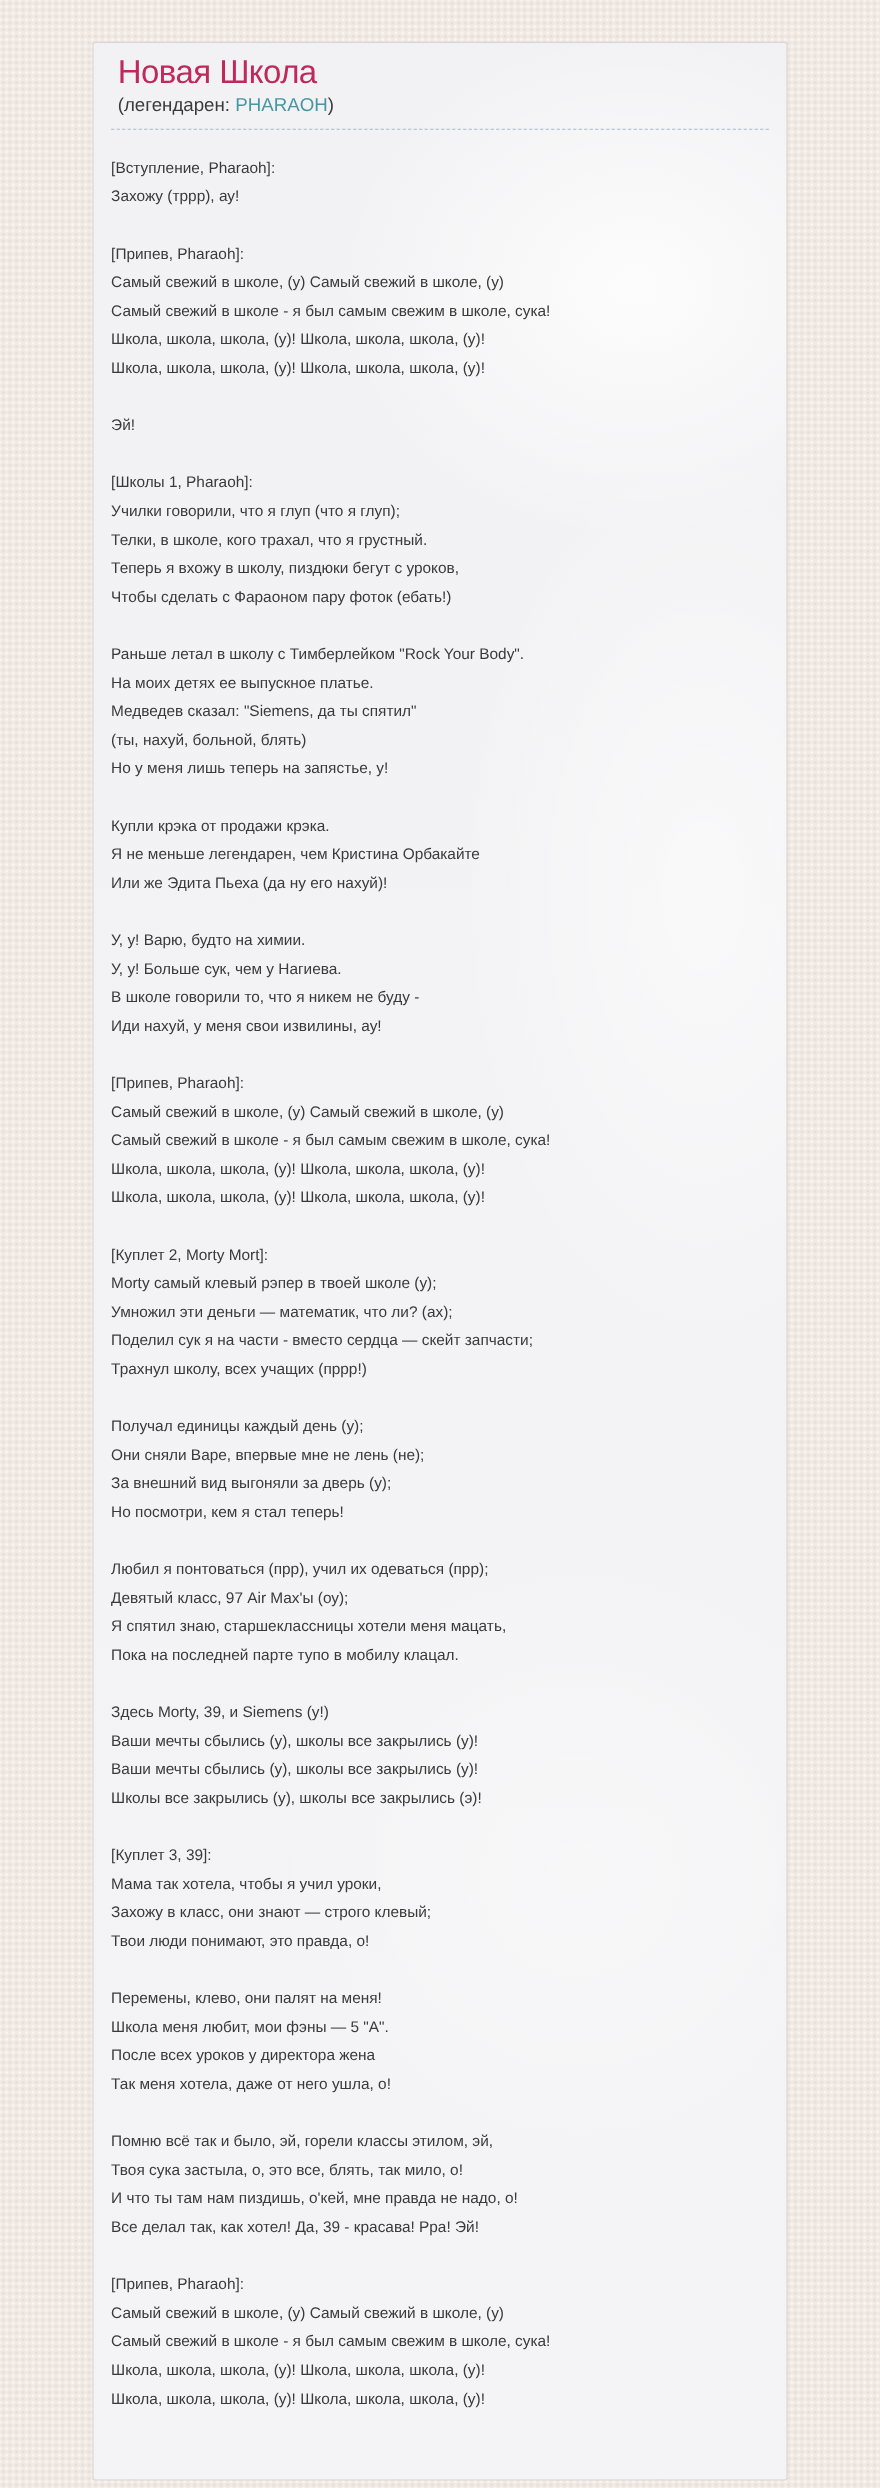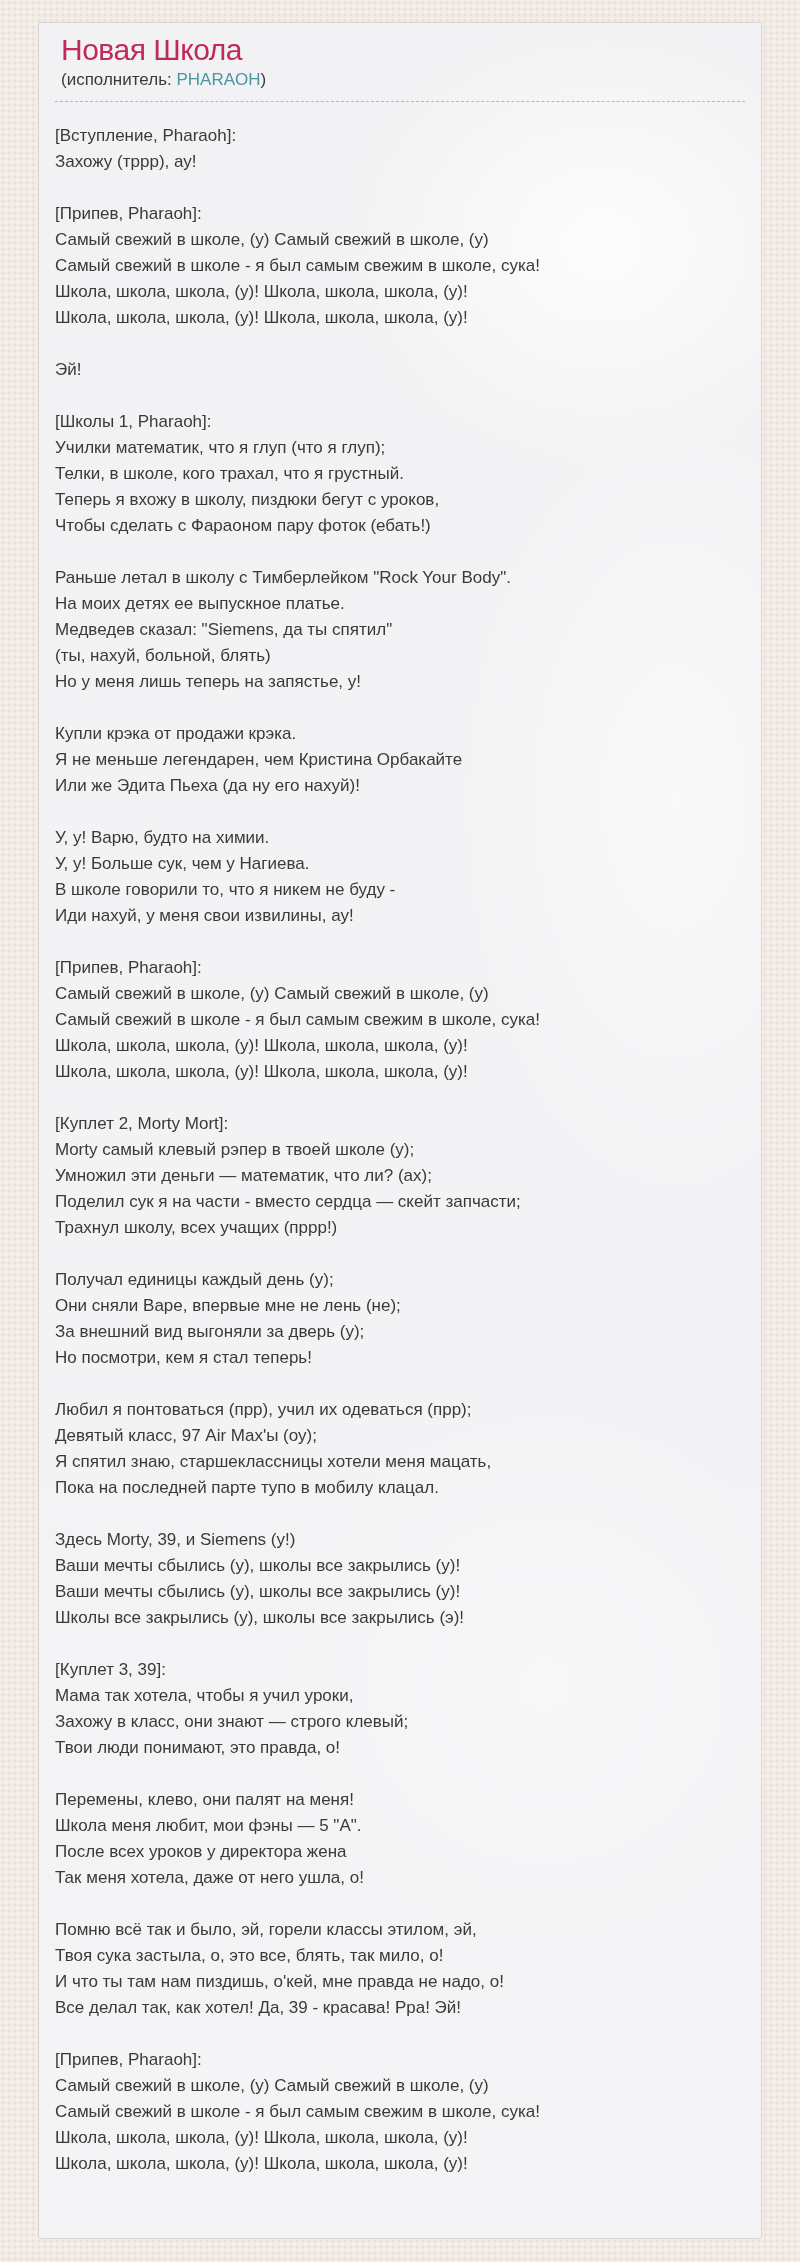--- a/index.html
+++ b/index.html
@@ -13,23 +13,23 @@
   body {
     background-color: #f0e9e4;
     background-image:
       radial-gradient(#e7ded7 1px, rgba(0,0,0,0) 1.4px),
       radial-gradient(#faf6f2 1px, rgba(0,0,0,0) 1.4px);
     background-size: 6px 6px;
     background-position: 0 0, 3px 3px;
   }
   .card {
     box-sizing: border-box;
-    width: 724px;
+    width: 632px;
     min-height: 2217px;
-    margin: 22px auto 0;
+    margin: 38px auto 0;
     padding: 8px 16px 30px;
     border: 1px solid #d8d6d4;
     border-radius: 3px;
     background:
       radial-gradient(ellipse 420px 360px at 78% 10%, rgba(255,255,255,0.8), rgba(255,255,255,0) 65%),
       radial-gradient(ellipse 380px 700px at 88% 35%, rgba(255,255,255,0.55), rgba(255,255,255,0) 60%),
       radial-gradient(ellipse 500px 500px at 70% 75%, rgba(255,255,255,0.35), rgba(255,255,255,0) 60%),
       linear-gradient(#f2f2f4, #f4f4f6);
   }
   .header {
@@ -51,54 +51,54 @@
     color: var(--text-color, #2e2e2e);
   }
   .artist-link {
     color: var(--link-color, #4796a2);
     text-decoration: none;
     cursor: pointer;
   }
   .lyrics {
     margin-top: 21px;
     padding-left: 0px;
-    font-size: 17px;
+    font-size: 14px;
     line-height: 26px;
     color: var(--text-color, #3a3a3a);
   }
   .stanza { margin: 0 0 26px 0; }
   .stanza:last-child { margin-bottom: 0; }
   .line { white-space: pre-wrap; }
 </style>
 </head>
 <body>
 
 <div class="card">
   <div class="header">
     <h1 class="title">Новая Школа</h1>
-    <div class="artist"><span>(исполнитель: </span><a class="artist-link">PHARAOH</a><span>)</span></div>
+    <div class="artist"><span>(легендарен: </span><a class="artist-link">PHARAOH</a><span>)</span></div>
   </div>
   <div class="lyrics">
       <div class="stanza">
         <div class="line">[Вступление, Pharaoh]:</div>
         <div class="line">Захожу (тррр), ау!</div>
       </div>
       <div class="stanza">
         <div class="line">[Припев, Pharaoh]:</div>
         <div class="line">Самый свежий в школе, (у) Самый свежий в школе, (у)</div>
         <div class="line">Самый свежий в школе - я был самым свежим в школе, сука!</div>
         <div class="line">Школа, школа, школа, (у)! Школа, школа, школа, (у)!</div>
         <div class="line">Школа, школа, школа, (у)! Школа, школа, школа, (у)!</div>
       </div>
       <div class="stanza">
         <div class="line">Эй!</div>
       </div>
       <div class="stanza">
         <div class="line">[Школы 1, Pharaoh]:</div>
-        <div class="line">Училки математик, что я глуп (что я глуп);</div>
+        <div class="line">Училки говорили, что я глуп (что я глуп);</div>
         <div class="line">Телки, в школе, кого трахал, что я грустный.</div>
         <div class="line">Теперь я вхожу в школу, пиздюки бегут с уроков,</div>
         <div class="line">Чтобы сделать с Фараоном пару фоток (ебать!)</div>
       </div>
       <div class="stanza">
         <div class="line">Раньше летал в школу с Тимберлейком "Rock Your Body".</div>
         <div class="line">На моих детях ее выпускное платье.</div>
         <div class="line">Медведев сказал: "Siemens, да ты спятил"</div>
         <div class="line">(ты, нахуй, больной, блять)</div>
         <div class="line">Но у меня лишь теперь на запястье, у!</div>

